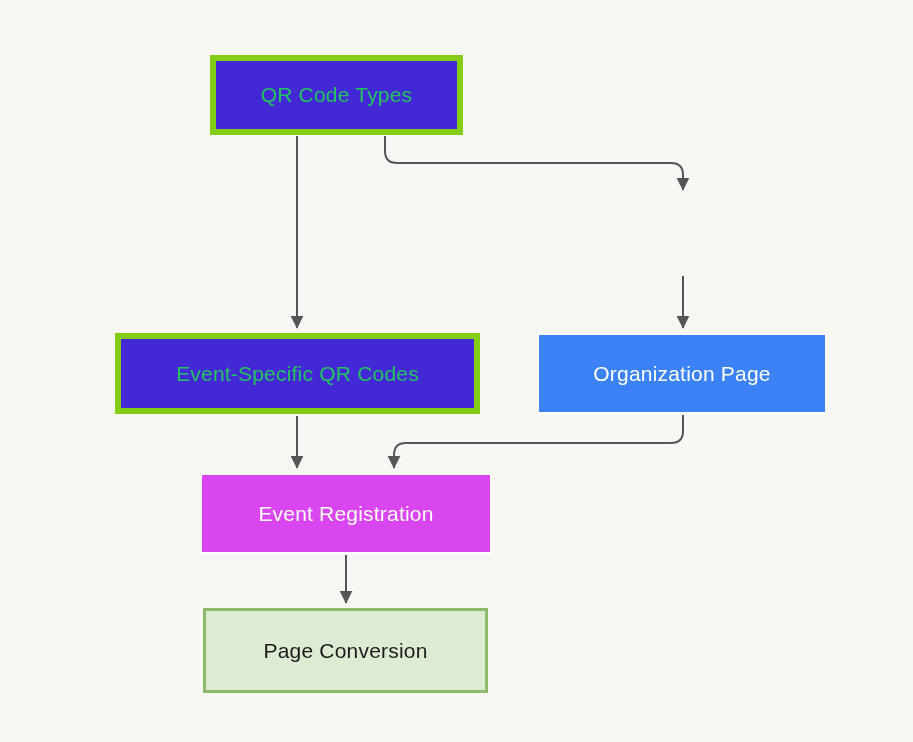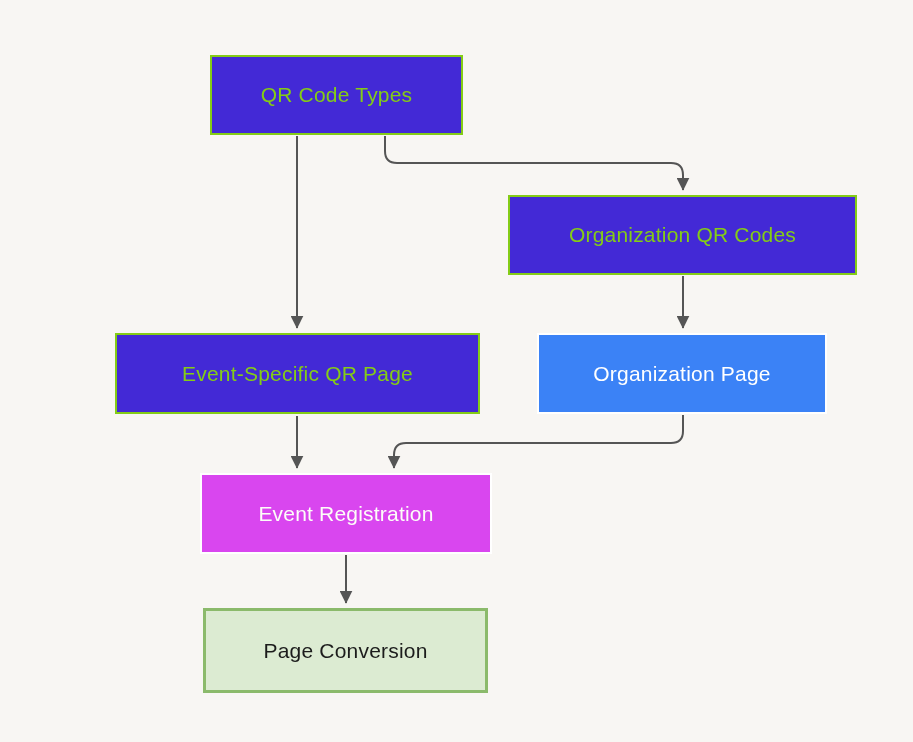--- a/index.html
+++ b/index.html
@@ -33,22 +33,22 @@
     justify-content: center;
     box-sizing: border-box;
     font-size: 21px;
     font-weight: 500;
     letter-spacing: 0.2px;
     text-align: center;
     white-space: nowrap;
   }
   .node--primary {
     background: #4329d6;
-    color: #84cc16;
-    border: 2px solid #84cc16;
+    color: #22c55e;
+    border: 6px solid #84cc16;
   }
   .node--teal {
     background: #3b82f6;
     color: #ffffff;
     border: 2px solid #ffffff;
   }
   .node--slate {
     background: #d946ef;
     color: #fdfdf8;
     border: 2px solid #ffffff;
@@ -81,26 +81,23 @@
     <path d="M683,276 V328" fill="none" stroke="#555555" stroke-width="2" marker-end="url(#arrowhead)"></path>
     <path d="M297,416 V468" fill="none" stroke="#555555" stroke-width="2" marker-end="url(#arrowhead)"></path>
     <path d="M683,415 V431 Q683,443 671,443 H406 Q394,443 394,455 V468" fill="none" stroke="#555555" stroke-width="2" marker-end="url(#arrowhead)"></path>
     <path d="M346,555 V603" fill="none" stroke="#555555" stroke-width="2" marker-end="url(#arrowhead)"></path>
   </svg>
 
   <div id="node-qr-code-types" class="node node--primary">
     <span>QR Code Types</span>
   </div>
 
-  <div id="node-organization-qr" class="node node--primary">
-    <span>Organization QR Codes</span>
-  </div>
 
   <div id="node-event-specific" class="node node--primary">
-    <span>Event-Specific QR Page</span>
+    <span>Event-Specific QR Codes</span>
   </div>
 
   <div id="node-organization-page" class="node node--teal">
     <span>Organization Page</span>
   </div>
 
   <div id="node-event-registration" class="node node--slate">
     <span>Event Registration</span>
   </div>
 

